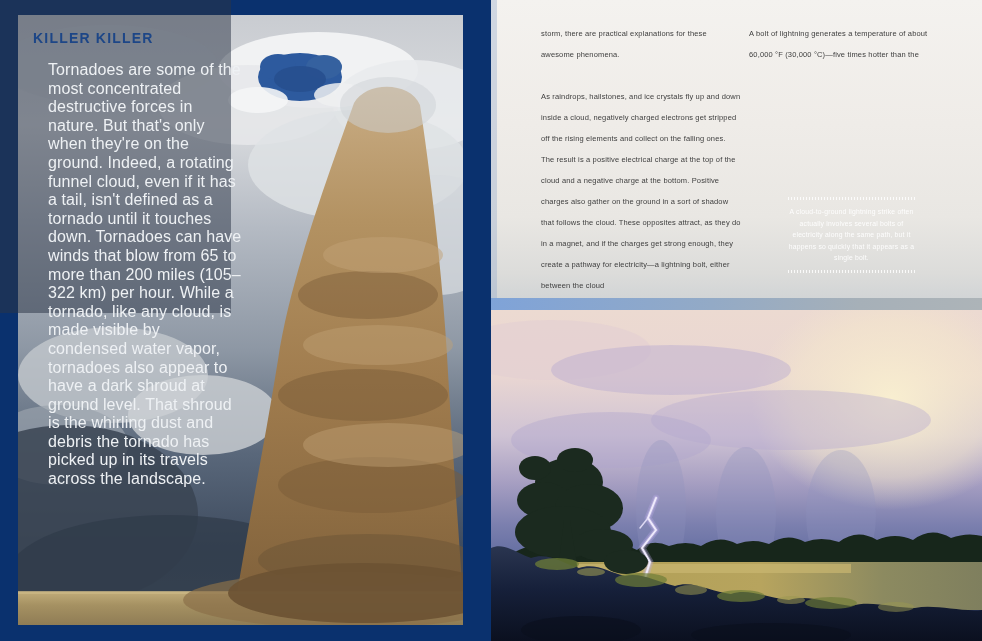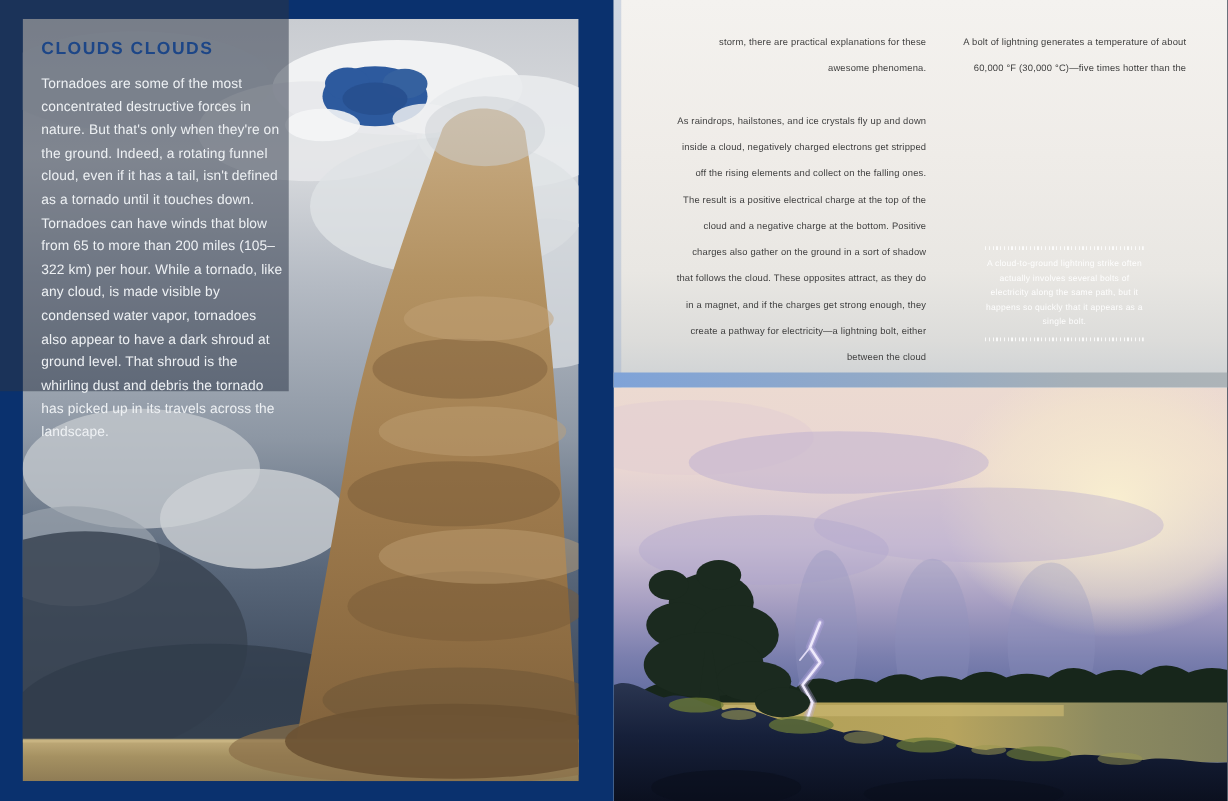--- a/index.html
+++ b/index.html
@@ -15,39 +15,39 @@
   .killer-panel{
     position:absolute;left:0;top:0;width:231px;height:313px;
     background:rgba(44,54,70,0.52);
     box-sizing:border-box;padding:30px 0 0 33px;
   }
   .killer-panel h1{
     margin:0 0 12px 0;font-size:14px;font-weight:700;letter-spacing:1.2px;
     color:#1d4687;
   }
   .killer-panel p{
-    margin:0;width:194px;font-size:11px;line-height:18.6px;letter-spacing:0.1px;
+    margin:15px;width:194px;font-size:16px;line-height:18.6px;letter-spacing:0.1px;
     color:#eef1f4;
   }
   
   .right-page{position:absolute;left:491px;top:0;width:491px;height:641px;background:#efede9;}
   .right-top{
     position:absolute;left:0;top:0;width:491px;height:310px;
     background:linear-gradient(180deg,#f4f2ef 0%,#efece8 40%,#e9e7e3 70%,#dcdcda 88%,#cdd1d4 100%);
   }
   .gutter-shade{
     position:absolute;left:0;top:0;width:6px;height:310px;
     background:rgba(150,172,204,0.38);
   }
   .sky-band{
     position:absolute;left:0;top:298px;width:491px;height:12px;
     background:linear-gradient(90deg,#7fa3d8 0%,#93aac6 45%,#a6b0b8 75%,#adb4b8 100%);
   }
   .col{position:absolute;top:23px;width:200px;color:#3e3e3e;font-size:7.5px;line-height:21px;letter-spacing:0.15px;}
-  .col p{margin:0 0 21px 0;text-align:right;}
+  .col p{margin:0 0 21px 0;}
   .col1{left:50px;}
   .col2{left:258px;}
   .callout{position:absolute;left:297px;top:197px;width:127px;}
   .dash-divider{
     height:3px;width:100%;
     background:repeating-linear-gradient(90deg,rgba(255,255,255,0.85) 0 1px,rgba(255,255,255,0) 1px 3px);
   }
   .callout p{
     margin:6px 0;text-align:center;color:rgba(255,255,255,0.95);
     font-size:6.8px;line-height:11.6px;letter-spacing:0.2px;
@@ -121,21 +121,21 @@
         </g>
         <rect x="0" y="577" width="445" height="33" fill="url(#fieldGrad)"></rect>
         <rect x="0" y="576" width="445" height="3" fill="#cbb685" opacity="0.8"></rect>
         <g>
           <ellipse cx="330" cy="585" rx="165" ry="28" fill="#8a6f48" opacity="0.7"></ellipse>
           <ellipse cx="345" cy="578" rx="135" ry="30" fill="#6b5233" opacity="0.9"></ellipse>
         </g>
       </svg>
     </div>
     <div class="killer-panel">
-      <h1>CLOUDS CLOUDS</h1>
+      <h1>KILLER KILLER</h1>
       <p>Tornadoes are some of the most concentrated destructive forces in nature. But that's only when they're on the ground. Indeed, a rotating funnel cloud, even if it has a tail, isn't defined as a tornado until it touches down. Tornadoes can have winds that blow from 65 to more than 200 miles (105–322 km) per hour. While a tornado, like any cloud, is made visible by condensed water vapor, tornadoes also appear to have a dark shroud at ground level. That shroud is the whirling dust and debris the tornado has picked up in its travels across the landscape.</p>
     </div>
   </div>
 
   <div class="right-page">
     <div class="right-top">
       <div class="gutter-shade"></div>
       <div class="sky-band"></div>
     </div>
 

